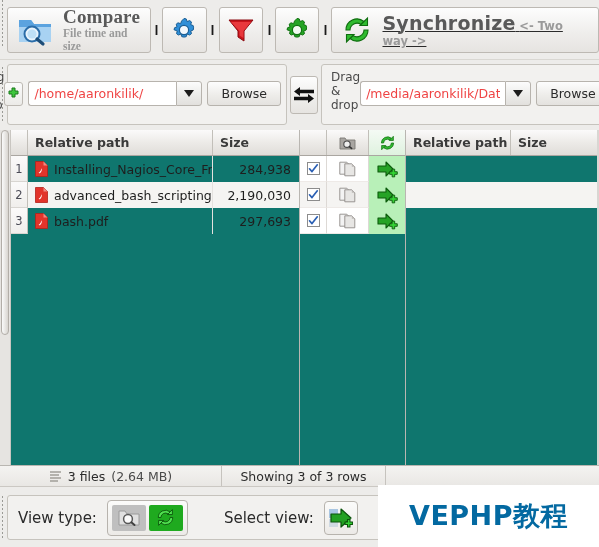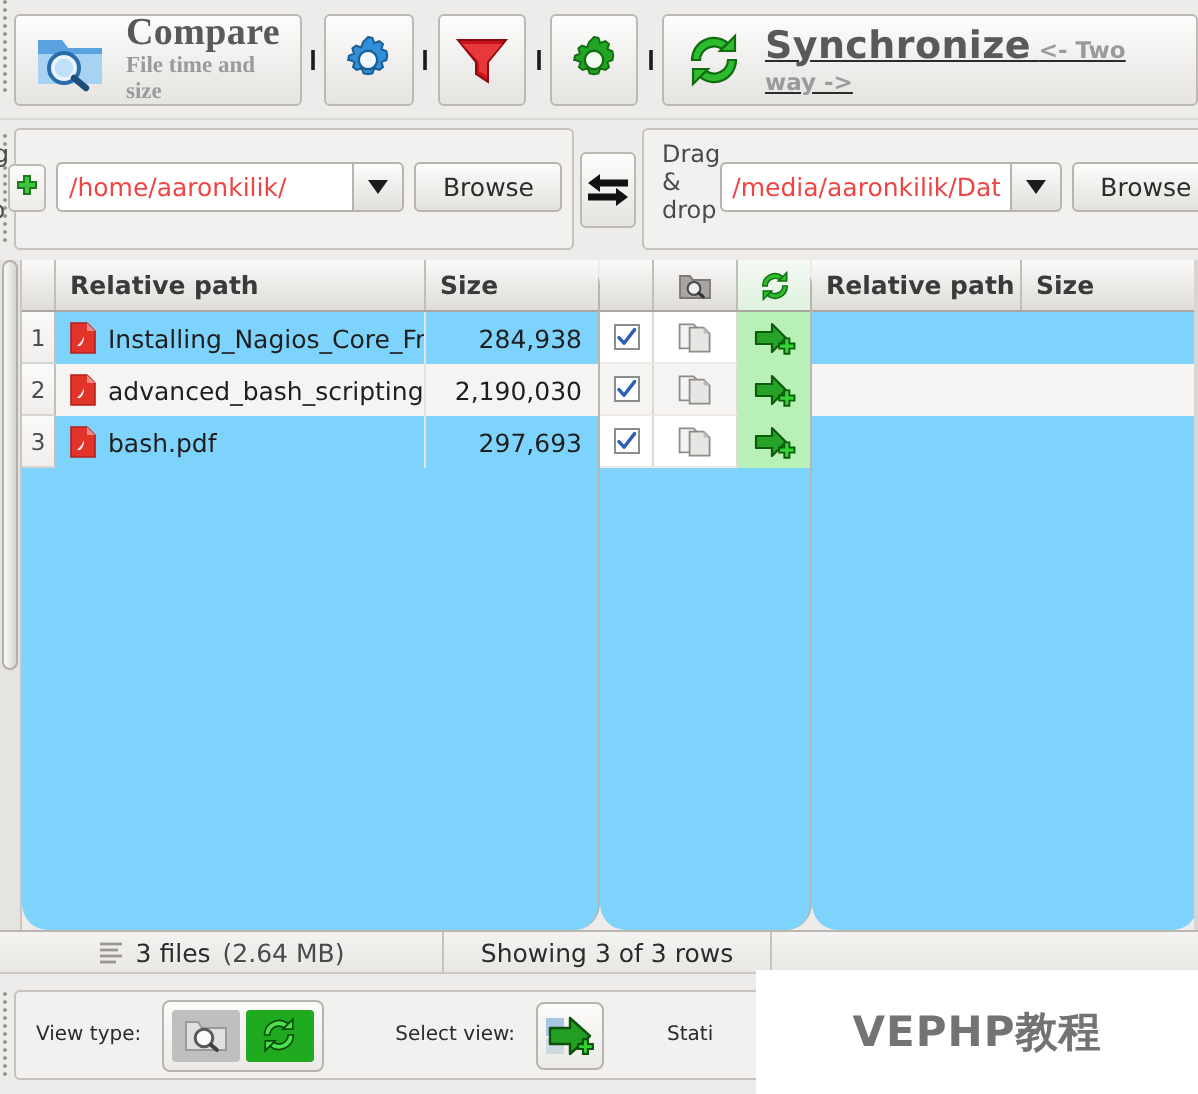--- a/index.html
+++ b/index.html
@@ -132,21 +132,21 @@
   #leftscroll {
     width: 11px; background: #e6e4e1;
     border-right: 1px solid #c9c6c1;
     position: relative;
   }
   #leftscroll .thumb {
     position: absolute; left: 1px; top: 0; width: 8px; height: 205px;
     background: linear-gradient(90deg,#fafafa,#d8d5d0);
     border: 1px solid #b2aea8; border-radius: 4px;
   }
-  .gridpanel { position: relative; background: #7dd3fc; border-radius: 13px; }
+  .gridpanel { position: relative; background: #0f766e; }
   #leftgrid { width: 289px; border-right: 1px solid #b9b6b1; }
   #midgrid { width: 106px; border-right: 1px solid #b9b6b1; }
   #rightgrid { flex: 1 1 auto; }
 
   .hdr {
     height: 26px; display: flex; align-items: stretch;
     background: linear-gradient(#fbfafa, #eceae7 52%, #e0ddd9);
     border-bottom: 1px solid #aaa6a1;
   }
   .hdr .cell {
@@ -222,21 +222,21 @@
   
   #bottombar {
     position: absolute; left: 0; top: 488px; width: 599px; height: 59px;
     background: #edecea;
     display: flex; align-items: center;
   }
   .bb-panel {
     height: 45px; margin: 0; display: flex; align-items: center;
     padding: 0 10px; gap: 10px;
   }
-  .bb-label { font-size: 10px; color: #2b2b2b; }
+  .bb-label { font-size: 15px; color: #2b2b2b; }
   .seg-toggle {
     display: flex; align-items: center;
     background: linear-gradient(#fbfbfa,#eceae7);
     border: 1px solid #b7b3ad; border-radius: 4px;
     padding: 4px; gap: 3px;
   }
   .seg-cell { width: 34px; height: 26px; display:flex; align-items:center; justify-content:center; }
   .seg-cell.off { background: #bfbfbf; border-radius: 2px; }
   .seg-cell.on  { background: #1faa1f; border-radius: 2px; }
   .iconbtn-sq {
@@ -246,21 +246,21 @@
     display: flex; align-items: center; justify-content: center;
   }
 
   
   #watermark {
     position: absolute; left: 378px; top: 485px; width: 221px; height: 62px;
     background: #ffffff;
     display: flex; align-items: center; justify-content: center;
   }
   #watermark span {
-    font-size: 21px; font-weight: bold; color: #737373;
+    font-size: 27px; font-weight: bold; color: #0369a1;
     letter-spacing: .5px;
   }
 
   
   svg { display: block; }
 </style>
 </head>
 <body>
 
 <div id="toolbar">

